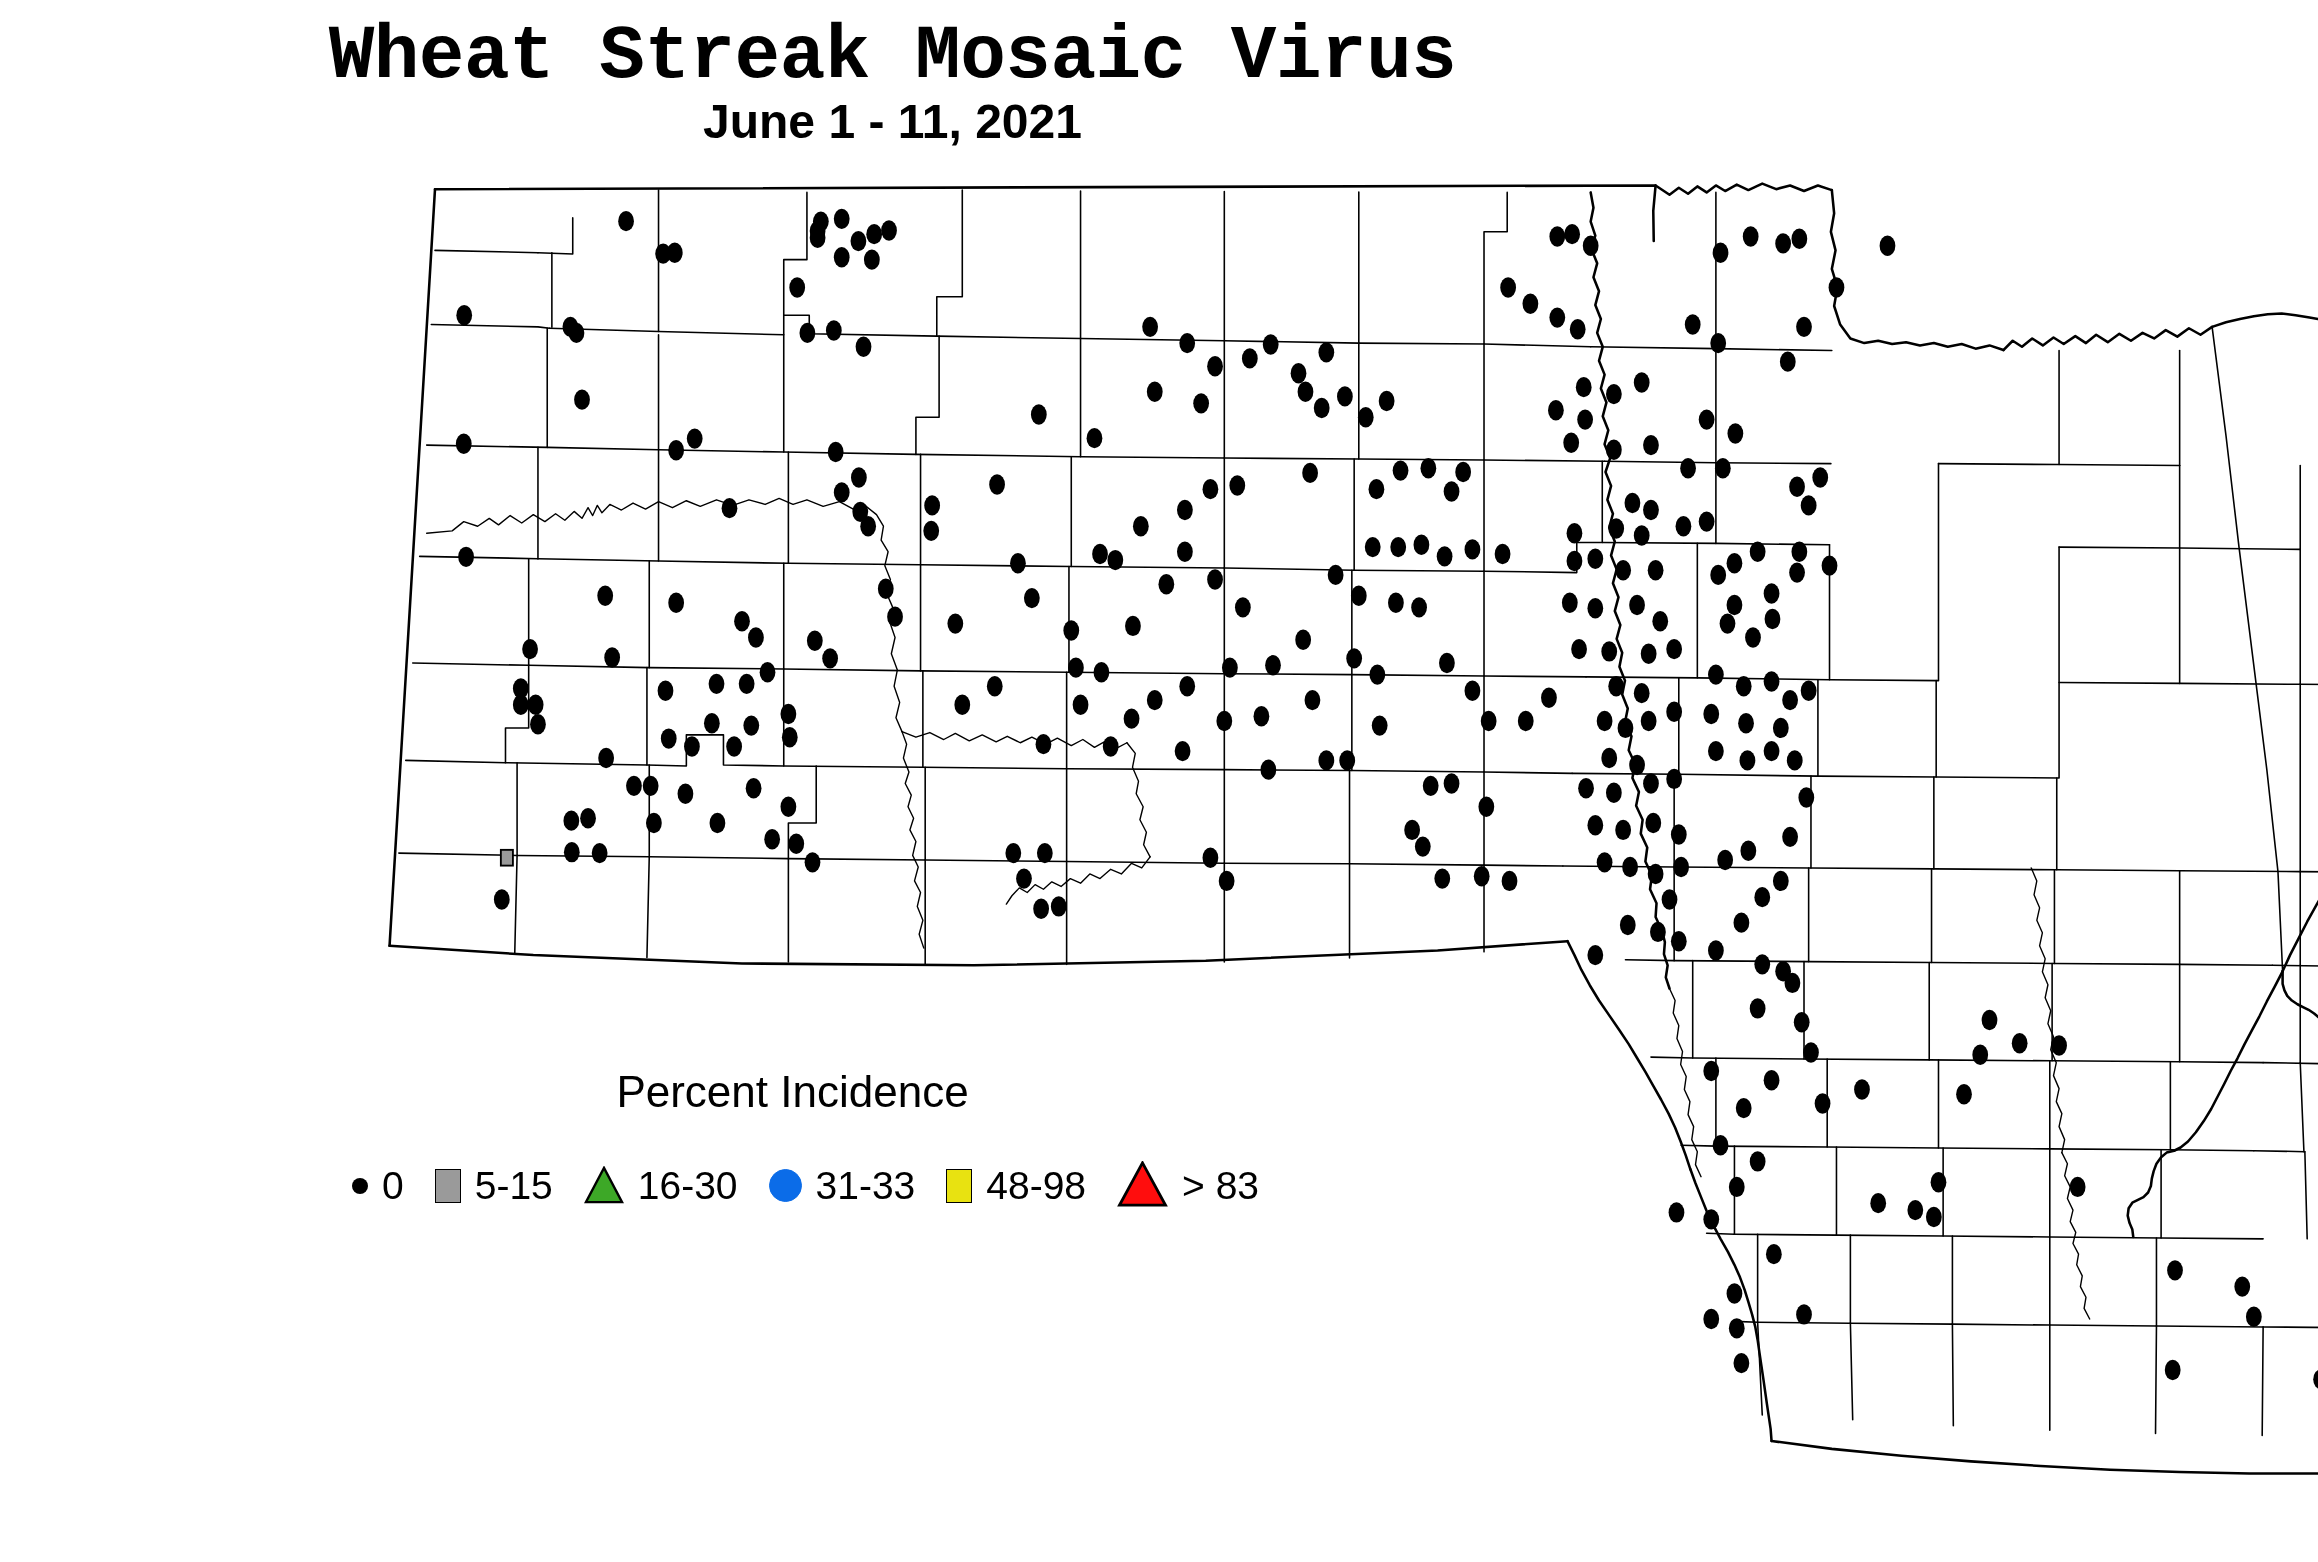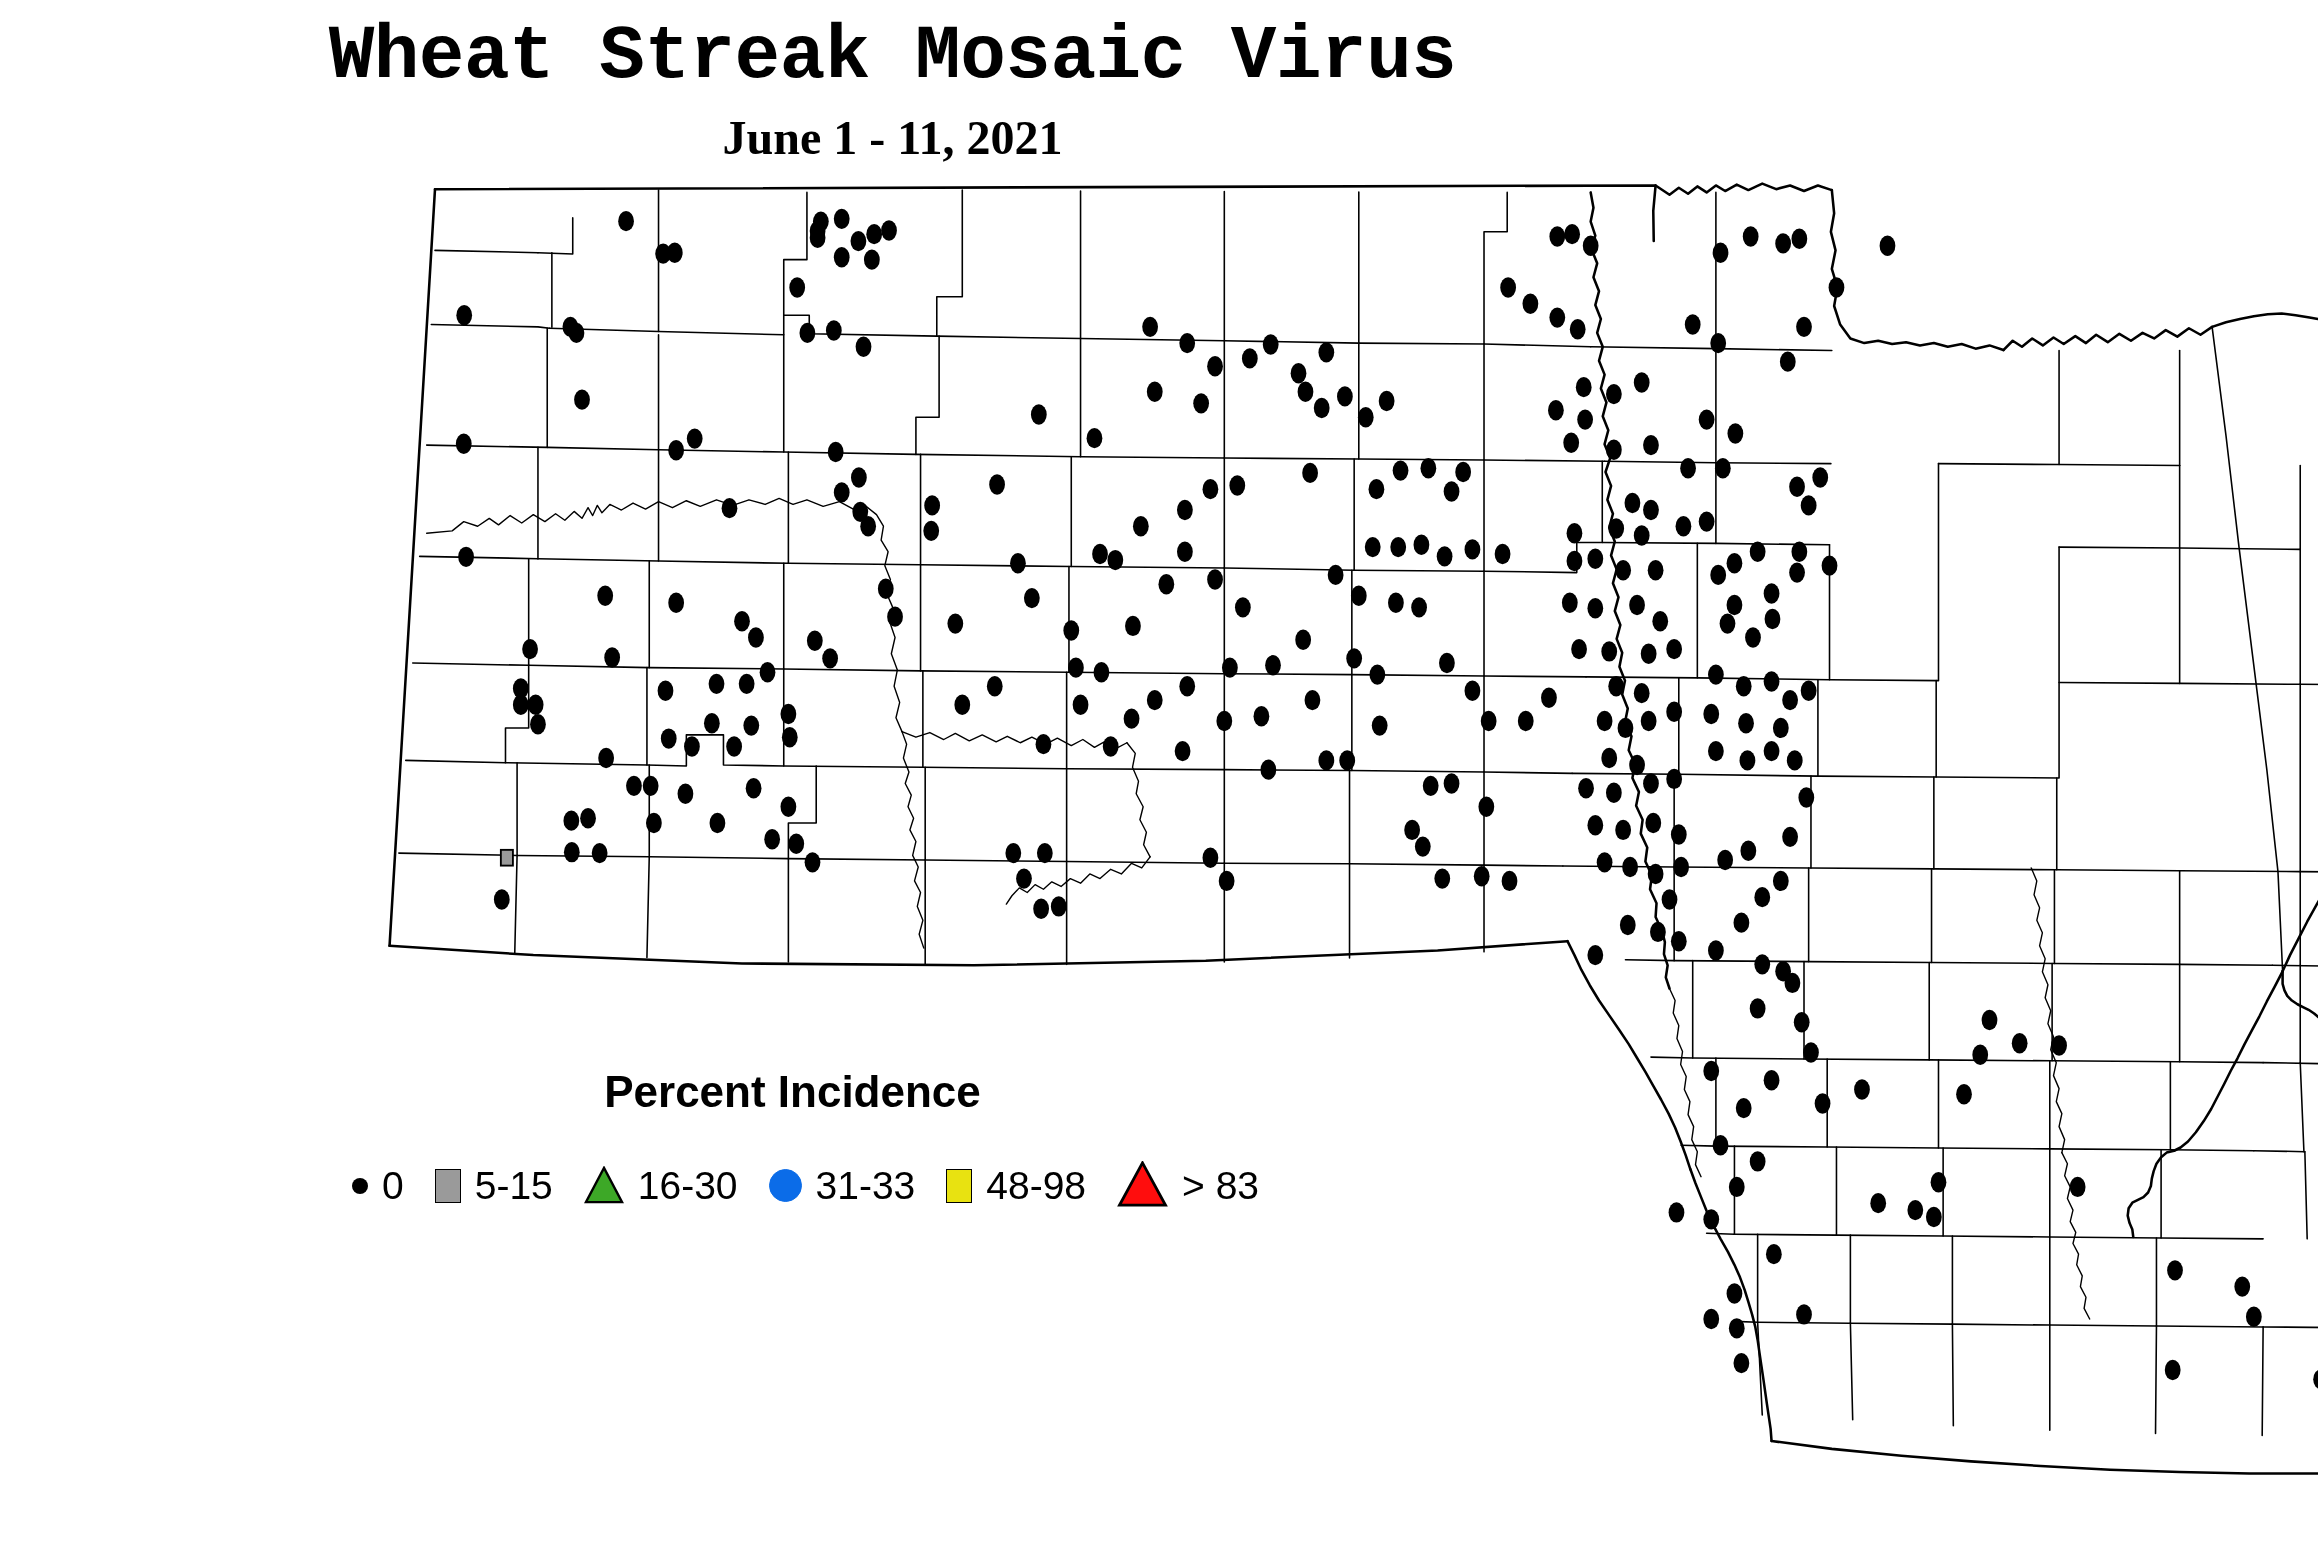--- a/index.html
+++ b/index.html
@@ -38,35 +38,35 @@
     letter-spacing: -0.5px;
     line-height: 1.02;
     white-space: nowrap;
     font-family: Liberation Mono, monospace;
   }
   #map-subtitle {
     font-size: 48px;
     font-weight: bold;
     color: #000000;
     line-height: 1.1;
-    margin-top: 16px;
+    margin-top: 0;
     white-space: nowrap;
-    font-family: Liberation Serif, serif;
+    font-family: Liberation Sans, sans-serif;
   }
 
   
   #legend {
     position: absolute;
     left: 352px;
     top: 1067px;
     width: 1252px;
   }
   #legend-title {
     font-size: 44px;
-    font-weight: bold;
+    font-weight: normal;
     color: #000000;
     text-align: center;
     width: 881px;
     margin-left: 0px;
     white-space: nowrap;
   }
   #legend-items {
     margin-top: 44px;
     display: flex;
     flex-direction: row;

